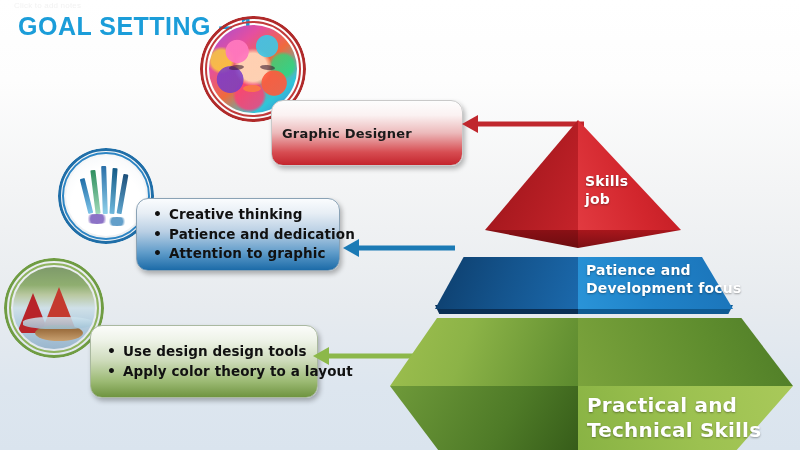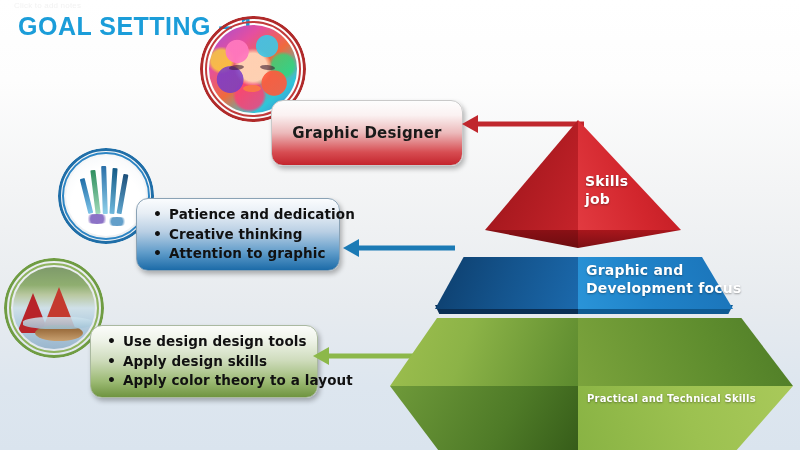--- a/index.html
+++ b/index.html
@@ -78,21 +78,21 @@
 
   
   .callout{
     position:absolute;border-radius:12px;box-sizing:border-box;
     box-shadow:2px 3px 5px rgba(0,0,0,.28);
     display:flex;align-items:center;
   }
   .callout .body{width:100%;padding:0 10px;box-sizing:border-box;}
   .callout .hdr{
     font-family:"DejaVu Sans", sans-serif;
-    font-size:15px;font-weight:bold;color:#1a1a1a;text-align:center;
+    font-size:13px;font-weight:bold;color:#1a1a1a;
     letter-spacing:.2px;
   }
   .callout ul{margin:0;padding:0;list-style:none;}
   .callout li{
     font-family:"DejaVu Sans", sans-serif;
     font-size:13.5px;font-weight:bold;color:#111;
     line-height:1.45;white-space:nowrap;
     padding-left:22px;position:relative;letter-spacing:.1px;
   }
   .callout li:before{
@@ -199,21 +199,21 @@
   }
 
   
   .plabel{
     position:absolute;color:#ffffff;font-family:"DejaVu Sans", sans-serif;
     font-weight:bold;line-height:1.25;white-space:pre-line;
     text-shadow:0 1px 2px rgba(0,0,0,.35);letter-spacing:.2px;
   }
   #label-red{left:195px;top:68px;font-size:14px;}
   #label-blue{left:196px;top:157px;font-size:14px;}
-  #label-green{left:197px;top:288px;font-size:10px;text-align:right;}
+  #label-green{left:197px;top:288px;font-size:20px;}
 </style>
 </head>
 <body>
 
 <div class="stage">
 
   <div id="ghost-text">Click to add notes</div>
   <div id="slide-title">GOAL SETTING – 1</div>
 
   <div id="circle-face" class="photo-circle">
@@ -255,32 +255,31 @@
 
   <div id="box-job" class="callout">
     <div class="body">
       <div class="hdr">Graphic Designer</div>
     </div>
   </div>
 
   <div id="box-skills" class="callout">
     <div class="body">
       <ul>
+        <li>Creative thinking</li>
         <li>Patience and dedication</li>
-        <li>Creative thinking</li>
         <li>Attention to graphic</li>
       </ul>
     </div>
   </div>
 
   <div id="box-tools" class="callout">
     <div class="body">
       <ul>
         <li>Use design design tools</li>
-        <li>Apply design skills</li>
         <li>Apply color theory to a layout</li>
       </ul>
     </div>
   </div>
 
   <div id="arrow-red" class="arrow">
     <div class="shaft"></div>
     <div class="head"></div>
   </div>
   <div id="arrow-blue" class="arrow">
@@ -304,18 +303,18 @@
     <div class="pz" id="blue-left"></div>
     <div class="pz" id="blue-right"></div>
 
     <div class="pz" id="red-rim-l"></div>
     <div class="pz" id="red-rim-r"></div>
     <div class="pz" id="red-leftface"></div>
     <div class="pz" id="red-rightface"></div>
 
     <div class="plabel" id="label-red">Skills
 job</div>
-    <div class="plabel" id="label-blue">Graphic and
+    <div class="plabel" id="label-blue">Patience and
 Development focus</div>
     <div class="plabel" id="label-green">Practical and Technical Skills</div>
   </div>
 
 </div>
 
 </body></html>

